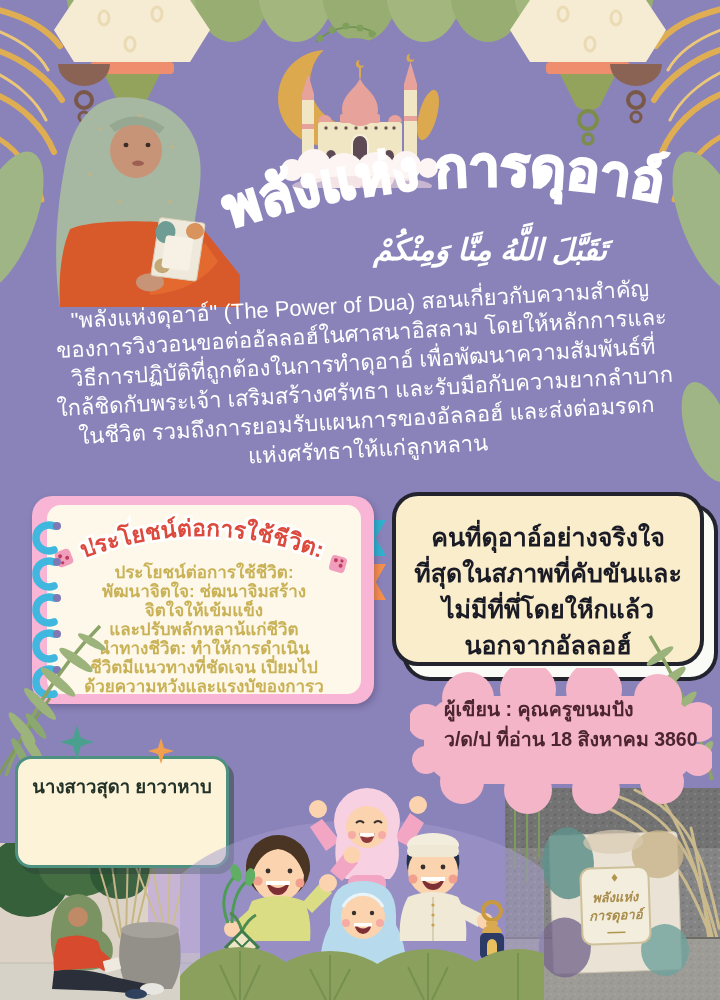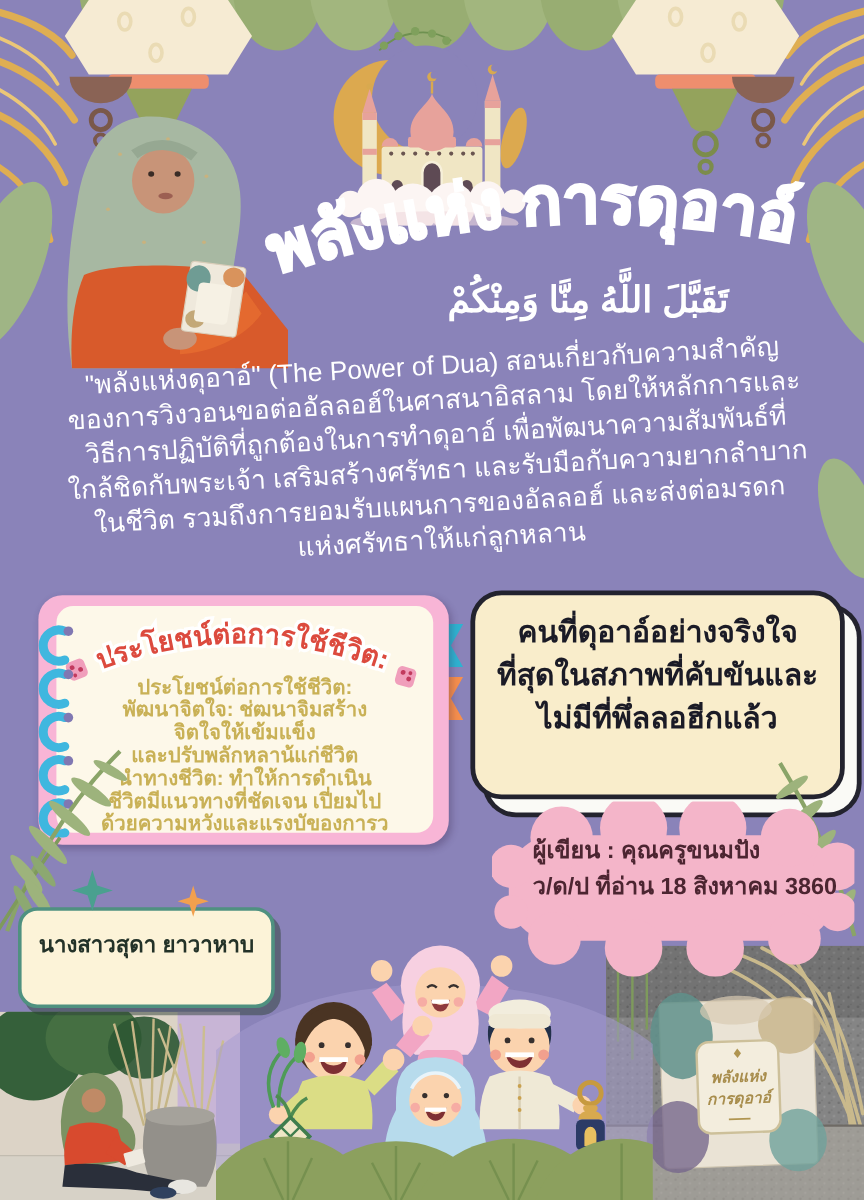--- a/index.html
+++ b/index.html
@@ -17,21 +17,21 @@
   .palm-tl{left:-4px;}
   .palm-tr{left:636px;transform:scaleX(-1);}
   .leaf-right-mid{left:658px;top:376px;z-index:2;}
   .mosque{left:262px;top:20px;z-index:2;}
   .author-photo{left:0;top:92px;width:240px;height:215px;z-index:4;}
   
   .title-svg{left:172px;top:146px;z-index:5;}
   .title-svg text{font-family:"Liberation Sans",sans-serif;font-weight:800;font-size:55px;
     fill:#FFFFFF;stroke:#FFFFFF;stroke-width:2.5px;paint-order:stroke;}
   .arabic{left:290px;top:232px;width:400px;text-align:center;color:#FFFFFF;
-    font-size:30px;font-weight:700;direction:rtl;z-index:5;}
+    font-size:30px;font-weight:700;direction:rtl;z-index:5;font-style:italic;}
   .desc{left:44px;top:290px;width:640px;color:#FFFFFF;font-size:22px;line-height:29px;
     text-align:center;transform:rotate(-3.2deg);z-index:6;font-weight:500;}
   
   .ribbon{width:34px;height:36px;z-index:6;}
   .ribbon-teal{left:352px;top:520px;background:#2FB2D0;
     clip-path:polygon(0 0,100% 0,70% 50%,100% 100%,0 100%);}
   .ribbon-orange{left:352px;top:564px;background:#F68F4D;
     clip-path:polygon(0 0,100% 0,70% 50%,100% 100%,0 100%);}
   .benefits-card{left:32px;top:496px;width:342px;height:208px;background:#F8B5D6;
     border-radius:20px;z-index:6;box-shadow:2px 3px 6px rgba(50,30,70,.28);}
@@ -43,28 +43,28 @@
     fill:#DC4A3E;stroke:#FFFFFF;stroke-width:5.5px;paint-order:stroke;}
   .die{position:absolute;}
   .die1{left:8px;top:44px;transform:rotate(-22deg);}
   .die2{left:282px;top:50px;transform:rotate(16deg);}
   .benefits-body{position:absolute;left:0;right:0;top:58px;text-align:center;
     color:#C9B156;font-weight:700;font-size:17px;line-height:19px;}
   
   .quote-box{left:392px;top:492px;width:312px;height:174px;background:#F9EDCB;
     border:4px solid #23232E;border-radius:26px;z-index:6;box-sizing:border-box;
     box-shadow:12px 13px 0 -2px #FAFAF6,12px 13px 0 2px #23232E;
-    text-align:center;padding-top:13px;color:#1B1B26;font-size:25px;font-weight:700;line-height:36px;}
+    text-align:center;padding-top:23px;color:#1B1B26;font-size:25px;font-weight:700;line-height:36px;}
   
   .cloud{left:410px;top:668px;width:302px;height:146px;z-index:8;}
   .cloud-text{position:absolute;left:34px;top:26px;color:#4C2531;font-size:19.5px;
     font-weight:700;line-height:30px;}
   
   .sparkles{left:48px;top:722px;z-index:8;}
-  .teacher-card{left:15px;top:756px;width:214px;height:84px;background:#FCF3D8;
+  .teacher-card{left:15px;top:756px;width:214px;height:112px;background:#FCF3D8;
     border:3px solid #4F9180;border-radius:16px;z-index:7;box-sizing:border-box;
     box-shadow:5px 6px 0 rgba(46,66,56,.5);text-align:center;padding-top:14px;
     color:#233228;font-size:18.5px;font-weight:700;line-height:28px;}
   
   .photo-left{left:0;top:843px;width:200px;height:157px;z-index:6;overflow:hidden;}
   .photo-right{left:505px;top:788px;width:215px;height:212px;z-index:5;overflow:hidden;}
   .children{left:180px;top:775px;z-index:9;}
   .sprig-left{left:-8px;top:608px;z-index:7;}
   .sprig-right{left:642px;top:622px;z-index:7;}
   .book-title-text{font-family:"Liberation Serif",serif;font-style:italic;font-weight:700;
@@ -286,21 +286,22 @@
           <circle cx="37" cy="80" r="4"></circle>
         <circle cx="37" cy="116" r="4"></circle>
           <circle cx="37" cy="152" r="4"></circle>
       </g>
     </svg>
   </div>
 
   <div class="abs quote-box">
     <div>คนที่ดุอาอ์อย่างจริงใจ</div>
     <div>ที่สุดในสภาพที่คับขันและ</div>
-    <div>ไม่มีที่พึ่ลลอฮีกแล้ว</div>
+    <div>ไม่มีที่พึ่โดยใหีกแล้ว</div>
+    <div>นอกจากอัลลอฮ์</div>
   </div>
 
   <svg class="abs sprig-left" width="130" height="170">
     <path d="M14,168 C30,120 64,62 108,18" stroke="#8AA468" stroke-width="3.5" fill="none"></path>
     <path d="M6,168 C26,136 44,110 58,90" stroke="#7E9A5C" stroke-width="3" fill="none"></path>
     <g fill="#9DB37C">
       <ellipse cx="30" cy="120" rx="5" ry="20" transform="rotate(-40 30 120)"></ellipse>
       <ellipse cx="48" cy="96" rx="5" ry="22" transform="rotate(-45 48 96)"></ellipse>
       <ellipse cx="66" cy="74" rx="5" ry="22" transform="rotate(-50 66 74)"></ellipse>
       <ellipse cx="84" cy="52" rx="5" ry="20" transform="rotate(-55 84 52)"></ellipse>

